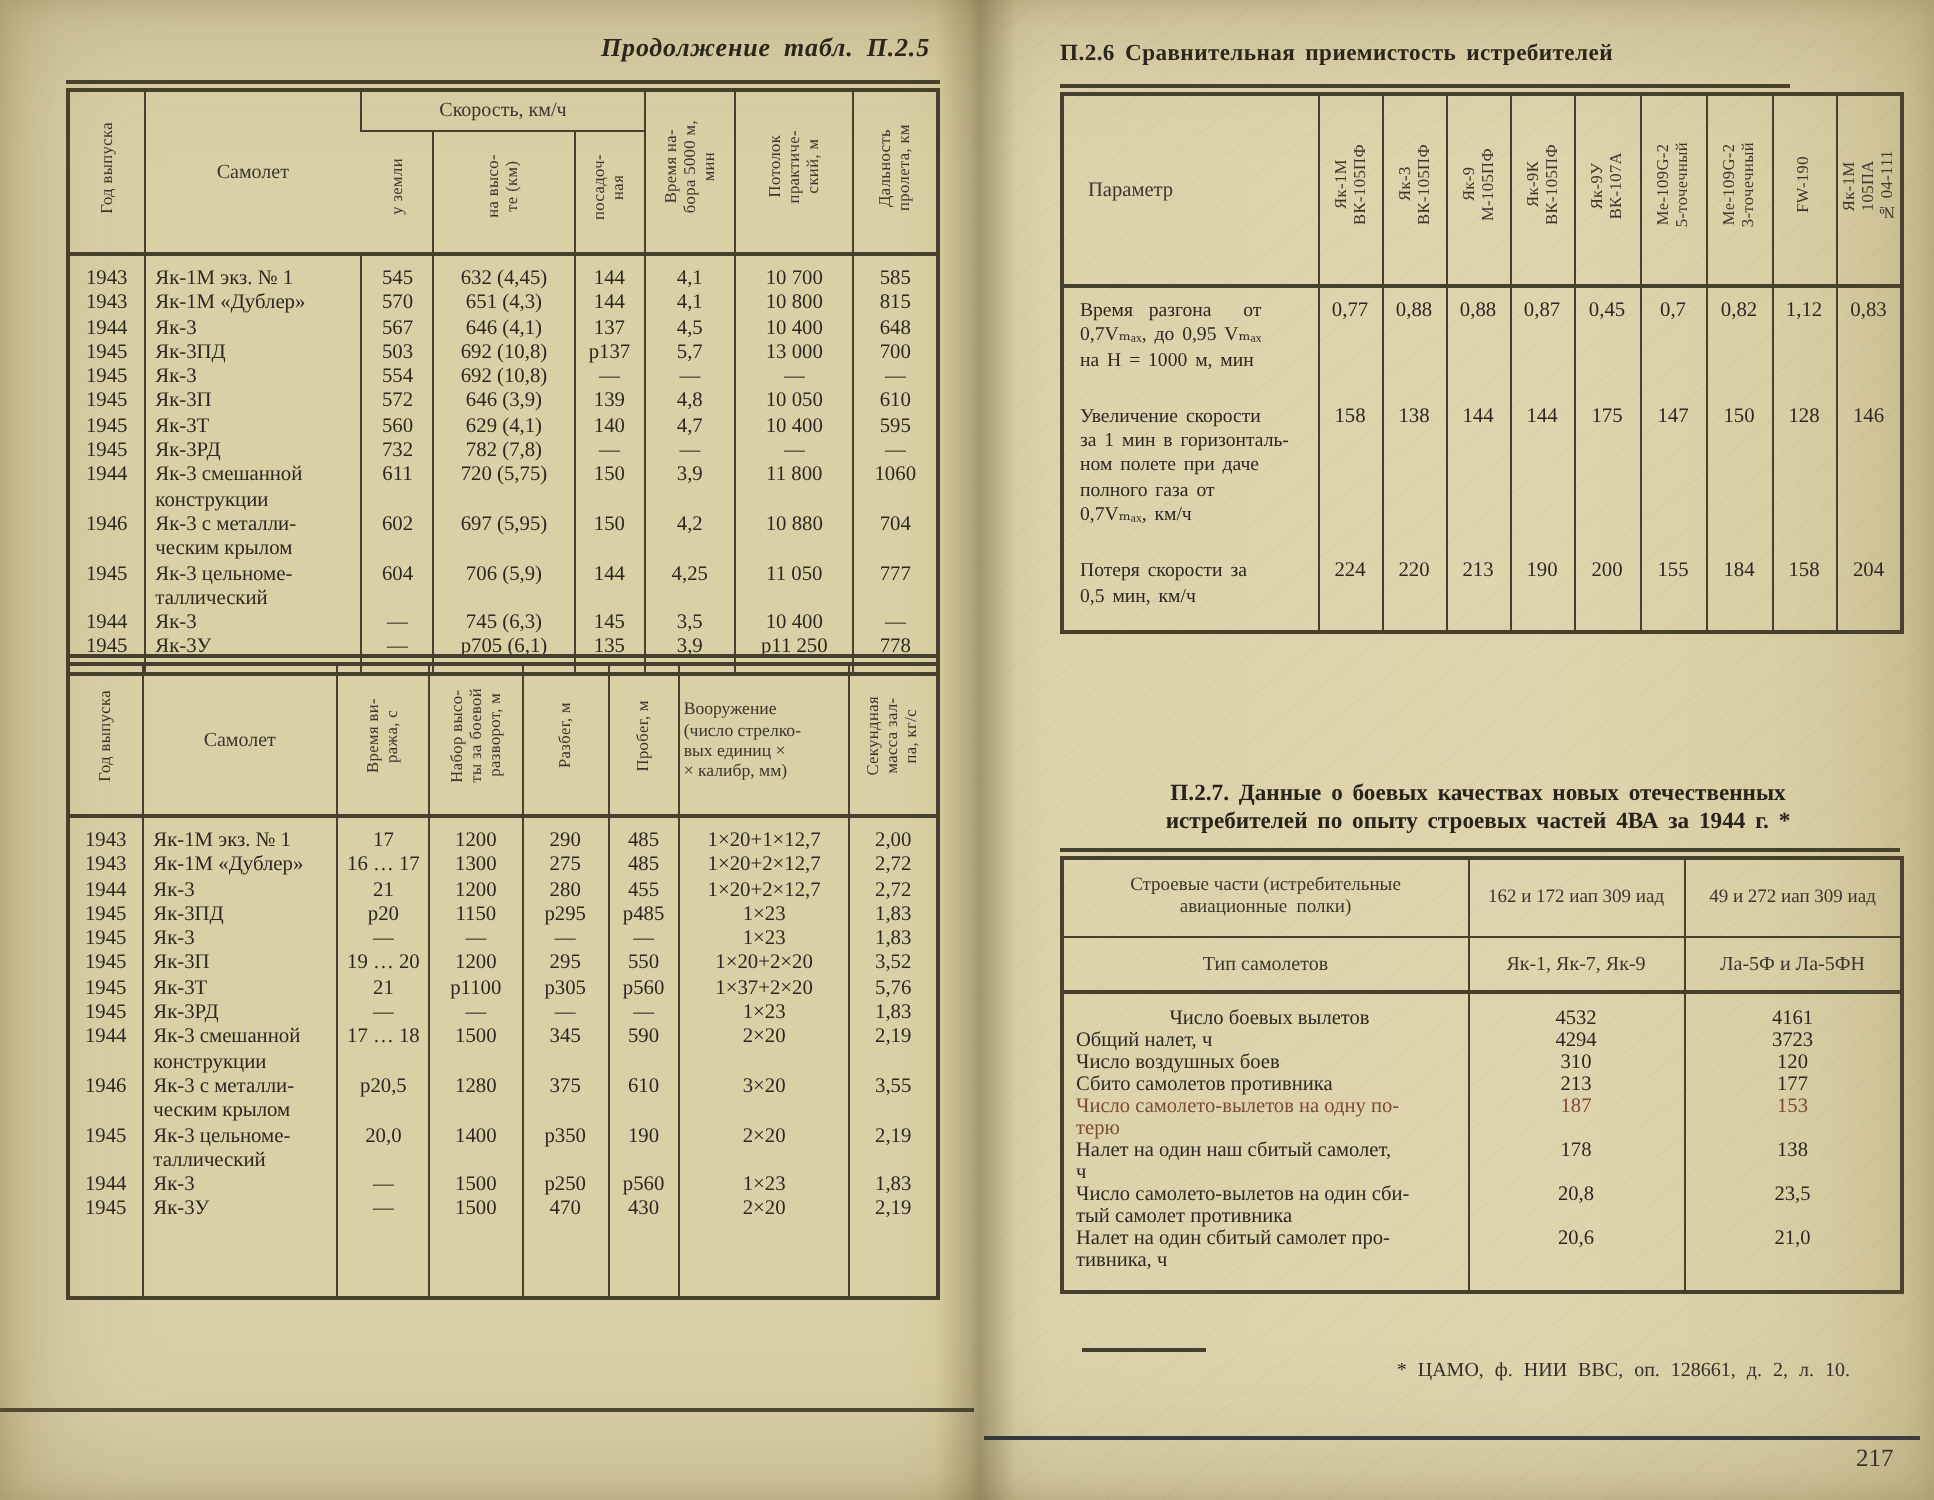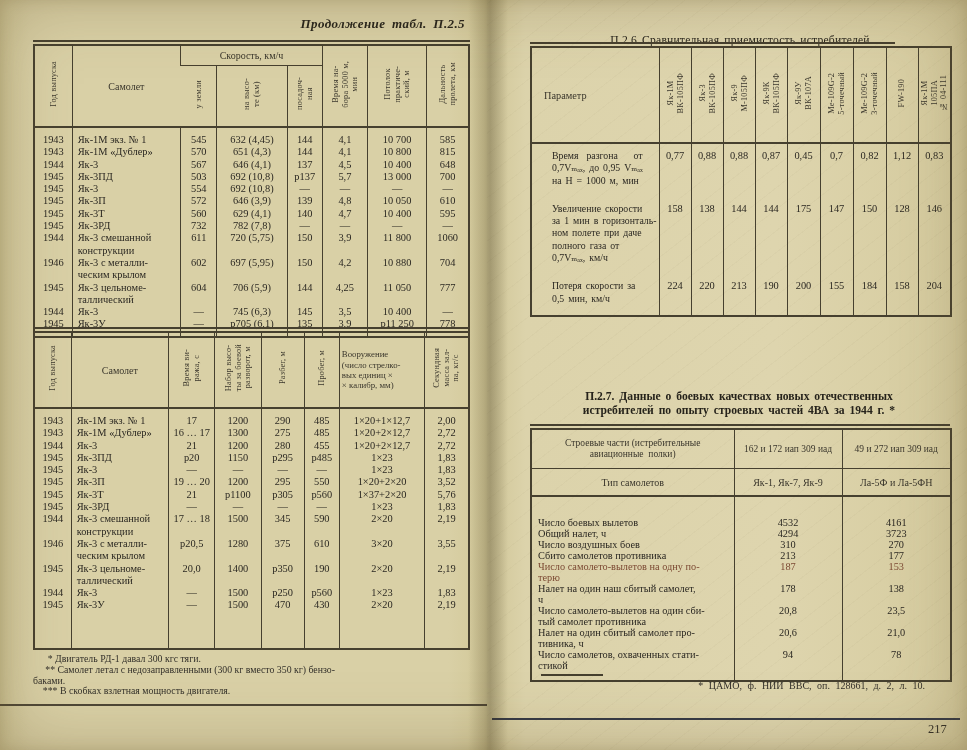--- a/index.html
+++ b/index.html
@@ -57,37 +57,37 @@
   #t2wrap{left:33px;top:327px;width:437px;}
   #t2 thead tr{height:76px;}
   #t2 th.hh-arm{font-size:8.8px;line-height:10.3px;text-align:left;vertical-align:middle;white-space:pre;}
   #t2 tbody tr:last-child td{padding-bottom:36px;}
   .fn-rule-left{position:absolute;left:33px;top:648px;width:73px;height:2px;background:var(--line);}
   .footnotes{position:absolute;left:33px;top:654px;width:430px;font-size:9.8px;line-height:10.8px;white-space:pre;color:#33302a;}
   .page-rule-left{position:absolute;left:0;top:704px;width:489px;height:2px;background:#4d4636;}
   .pn-left{position:absolute;left:12px;top:709px;font-size:12.5px;color:#2f2c26;margin-top:42px;}
 
   
-  .t26-title{position:absolute;left:43px;top:34px;width:420px;text-align:center;font-weight:normal;
+  .t26-title{position:absolute;left:43px;top:20px;width:420px;font-weight:bold;
              font-size:11.6px;letter-spacing:.2px;word-spacing:2px;color:#26231b;white-space:pre;}
   #t26wrap{left:43px;top:42px;width:365px;}
   #t26 thead tr{height:96px;}
   #t26 th.param{font-size:10.3px;text-align:left;vertical-align:middle;padding-left:12px;}
   #t26 tbody td{font-size:10.4px;line-height:12.3px;padding-top:6px;padding-bottom:10px;}
-  #t26 tbody td:first-child{text-align:left;font-size:9.8px;padding-left:20px;word-spacing:1.5px;}
+  #t26 tbody td:first-child{text-align:left;font-size:9.8px;padding-left:8px;word-spacing:1.5px;}
   .t27-title{position:absolute;left:40px;top:390px;width:424px;text-align:center;font-weight:bold;
              font-size:11.6px;line-height:14px;word-spacing:2px;color:#26231b;white-space:pre;}
   #t27wrap{left:43px;top:424px;width:420px;}
   #t27 thead tr:first-child th{height:38px;border-bottom:1px solid var(--line);font-size:9.5px;line-height:11px;
        text-align:center;vertical-align:middle;white-space:pre;}
   #t27 thead tr:nth-child(2) th{height:26px;border-bottom:2px solid var(--line);font-size:10px;
        text-align:center;vertical-align:middle;}
   #t27 tbody td{font-size:10.3px;line-height:11px;}
   #t27 tbody td:first-child{text-align:left;padding-left:6px;}
-  #t27 tbody tr:first-child td{padding-top:20px;}
+  #t27 tbody tr:first-child td{padding-top:7px;text-align:center;}
   #t27 tbody tr:last-child td{padding-bottom:9px;}
   #t27 tbody tr:nth-child(5) td{color:var(--red-row);}
   .fn-rule-right{position:absolute;left:54px;top:674px;width:62px;height:2px;background:var(--line);}
   .footnote-right{position:absolute;left:58px;top:680px;width:380px;font-size:10px;word-spacing:3px;
                   white-space:pre;color:#33302a;text-align:right;}
   .page-rule-right{position:absolute;left:5px;top:718px;width:468px;height:2px;background:#333845;}
   .pn-right{position:absolute;left:441px;top:722px;font-size:12.5px;color:#2f2c26;}
 </style>
 </head>
 <body>
@@ -435,24 +435,20 @@
               <td>470</td>
               <td>430</td>
               <td>2×20</td>
               <td>2,19</td>
             </tr>
           </tbody>
       </table>
     </div>
 
     <div class="fn-rule-left"></div>
-    <div class="footnotes">      * Двигатель РД-1 давал 300 кгс тяги.
-     ** Самолет летал с недозаправленными (300 кг вместо 350 кг) бензо-
-баками.
-    *** В скобках взлетная мощность двигателя.</div>
     <div class="page-rule-left"></div>
     <div class="pn-left">216</div>
   </div>
 
   <div class="page page-right">
     <div class="t26-title">П.2.6 Сравнительная приемистость истребителей</div>
 
     <div class="tbl-wrap" id="t26wrap">
       <table id="t26">
         <colgroup>
@@ -568,21 +564,21 @@
               <td>4161</td>
             </tr>
             <tr>
               <td>Общий налет, ч</td>
               <td>4294</td>
               <td>3723</td>
             </tr>
             <tr>
               <td>Число воздушных боев</td>
               <td>310</td>
-              <td>270</td>
+              <td>120</td>
             </tr>
             <tr>
               <td>Сбито самолетов противника</td>
               <td>213</td>
               <td>177</td>
             </tr>
             <tr>
               <td>Число самолето-вылетов на одну по-
 терю</td>
               <td>187</td>
@@ -598,26 +594,20 @@
               <td>Число самолето-вылетов на один сби-
 тый самолет противника</td>
               <td>20,8</td>
               <td>23,5</td>
             </tr>
             <tr>
               <td>Налет на один сбитый самолет про-
 тивника, ч</td>
               <td>20,6</td>
               <td>21,0</td>
-            </tr>
-            <tr>
-              <td>Число самолетов, охваченных стати-
-стикой</td>
-              <td>94</td>
-              <td>78</td>
             </tr>
           </tbody>
       </table>
     </div>
 
     <div class="fn-rule-right"></div>
     <div class="footnote-right">* ЦАМО, ф. НИИ ВВС, оп. 128661, д. 2, л. 10.</div>
     <div class="page-rule-right"></div>
     <div class="pn-right">217</div>
   </div>

